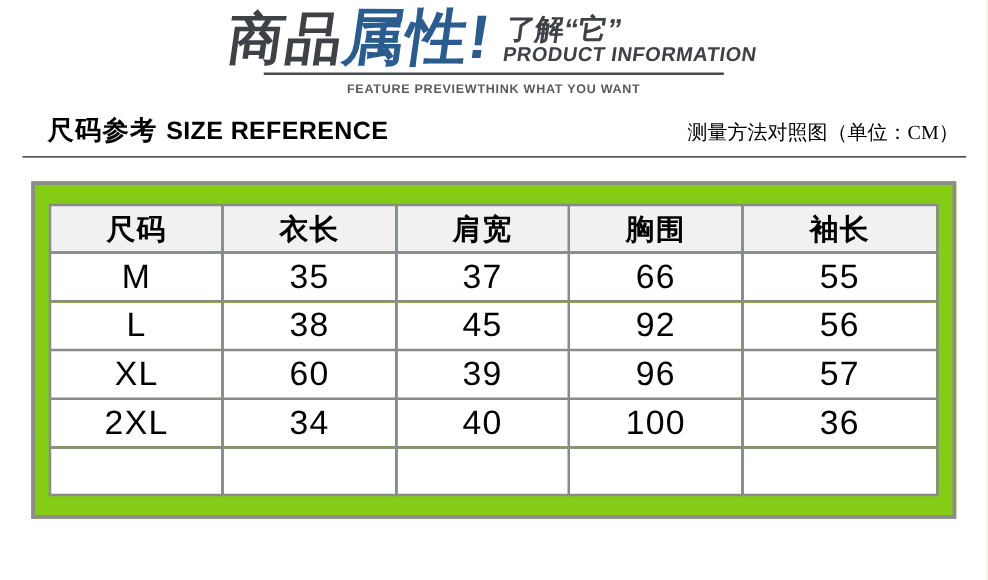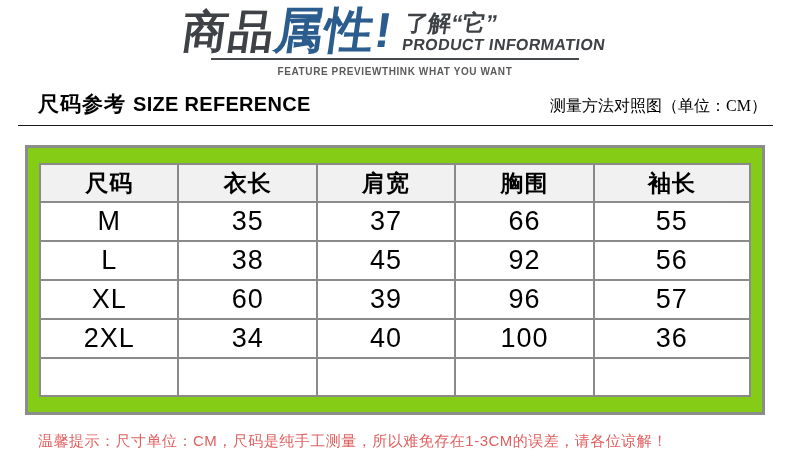--- a/index.html
+++ b/index.html
@@ -143,15 +143,14 @@
           <td></td>
           <td></td>
           <td></td>
           <td></td>
           <td></td>
         </tr>
       </tbody>
     </table>
   </div>
 
-  <div class="note">温馨提示：尺寸单位：CM，尺码是纯手工测量，所以难免存在1-3CM的误差，请各位谅解！</div>
 
 </div>
 
 </body></html>

